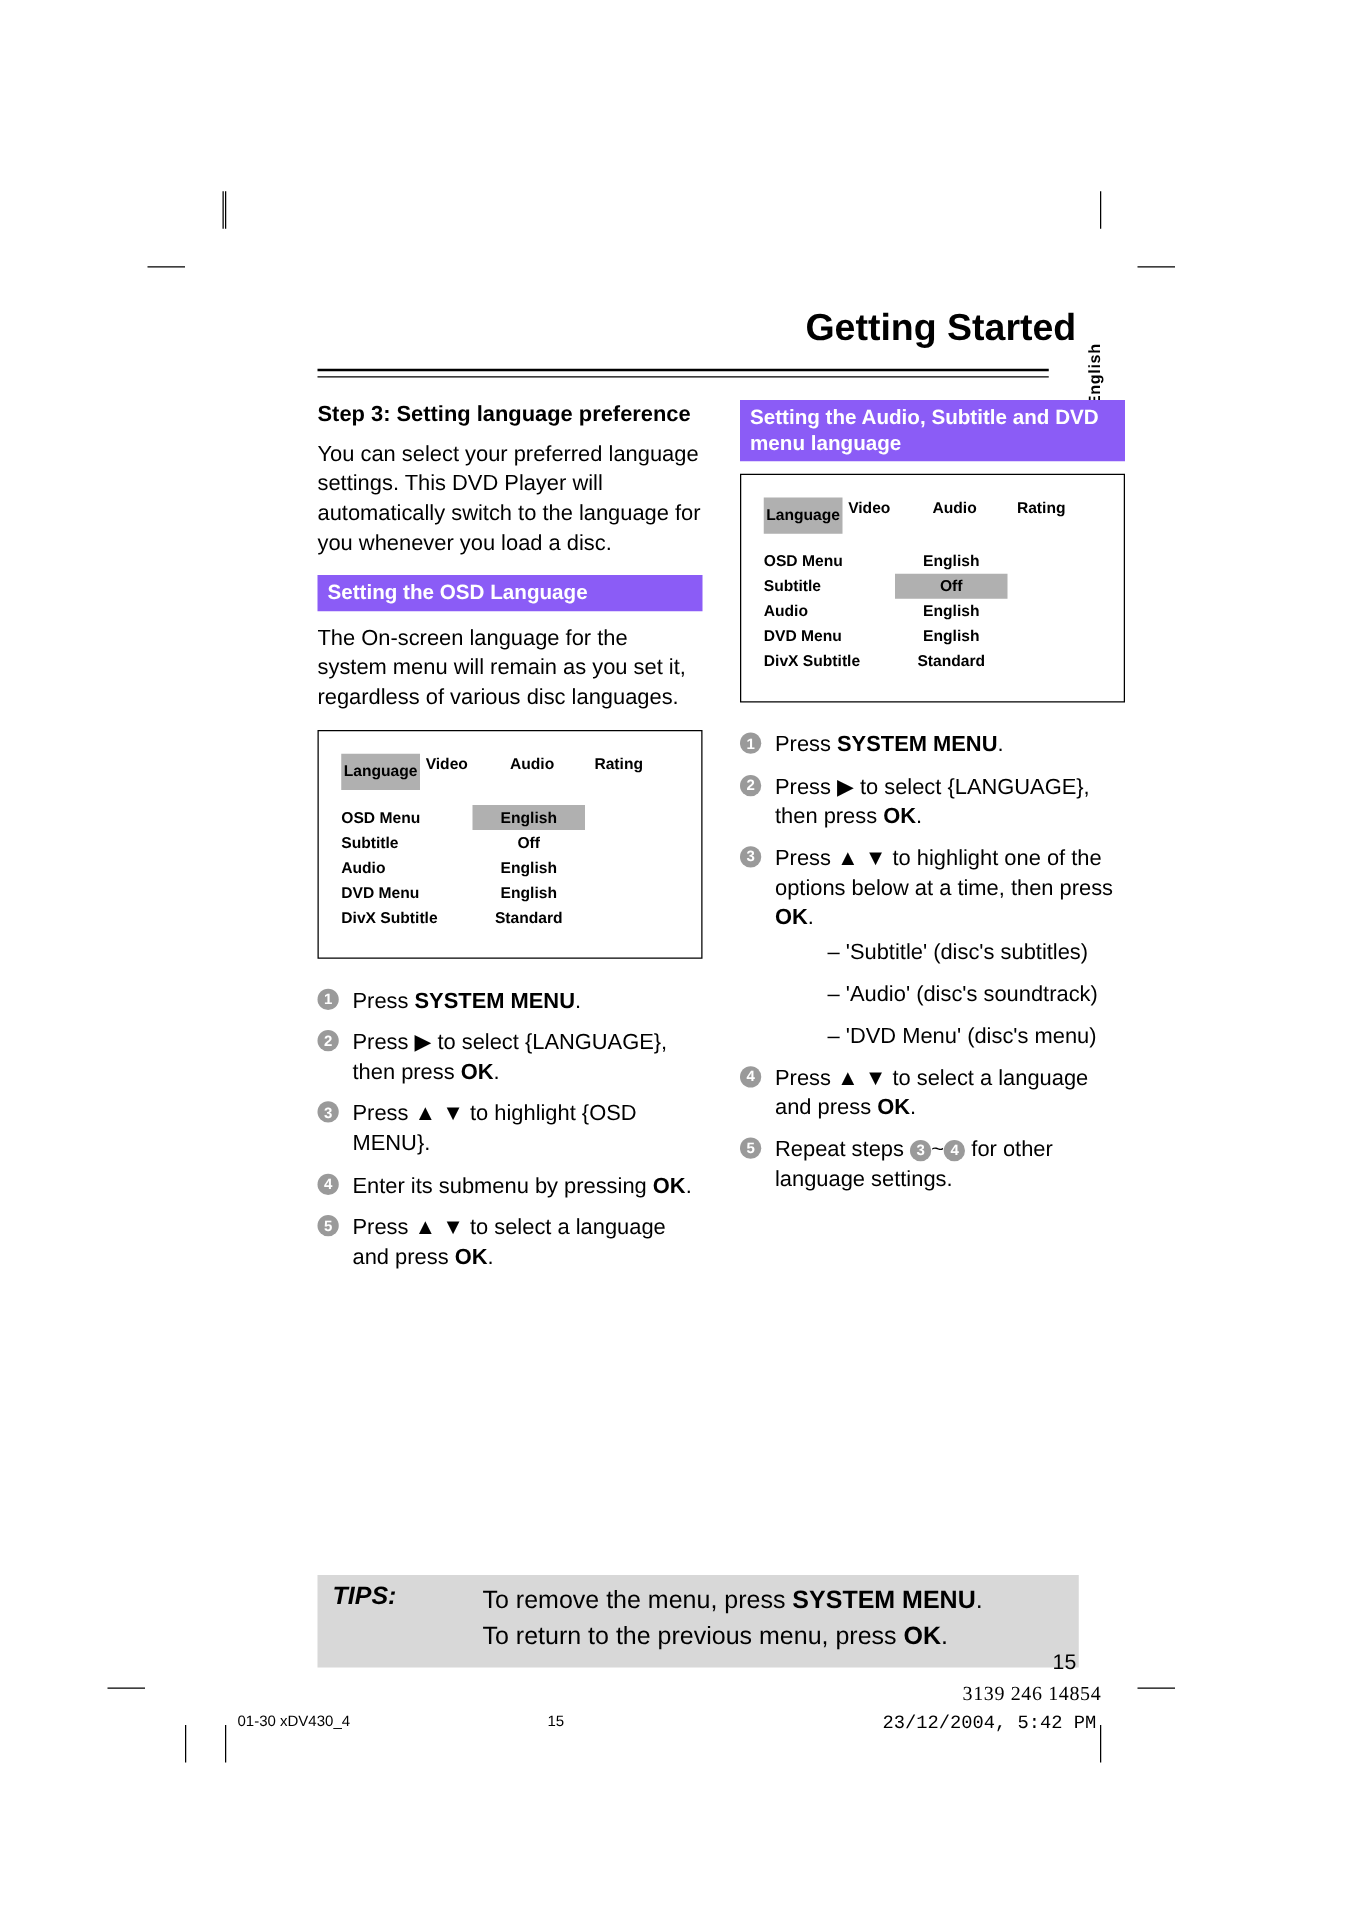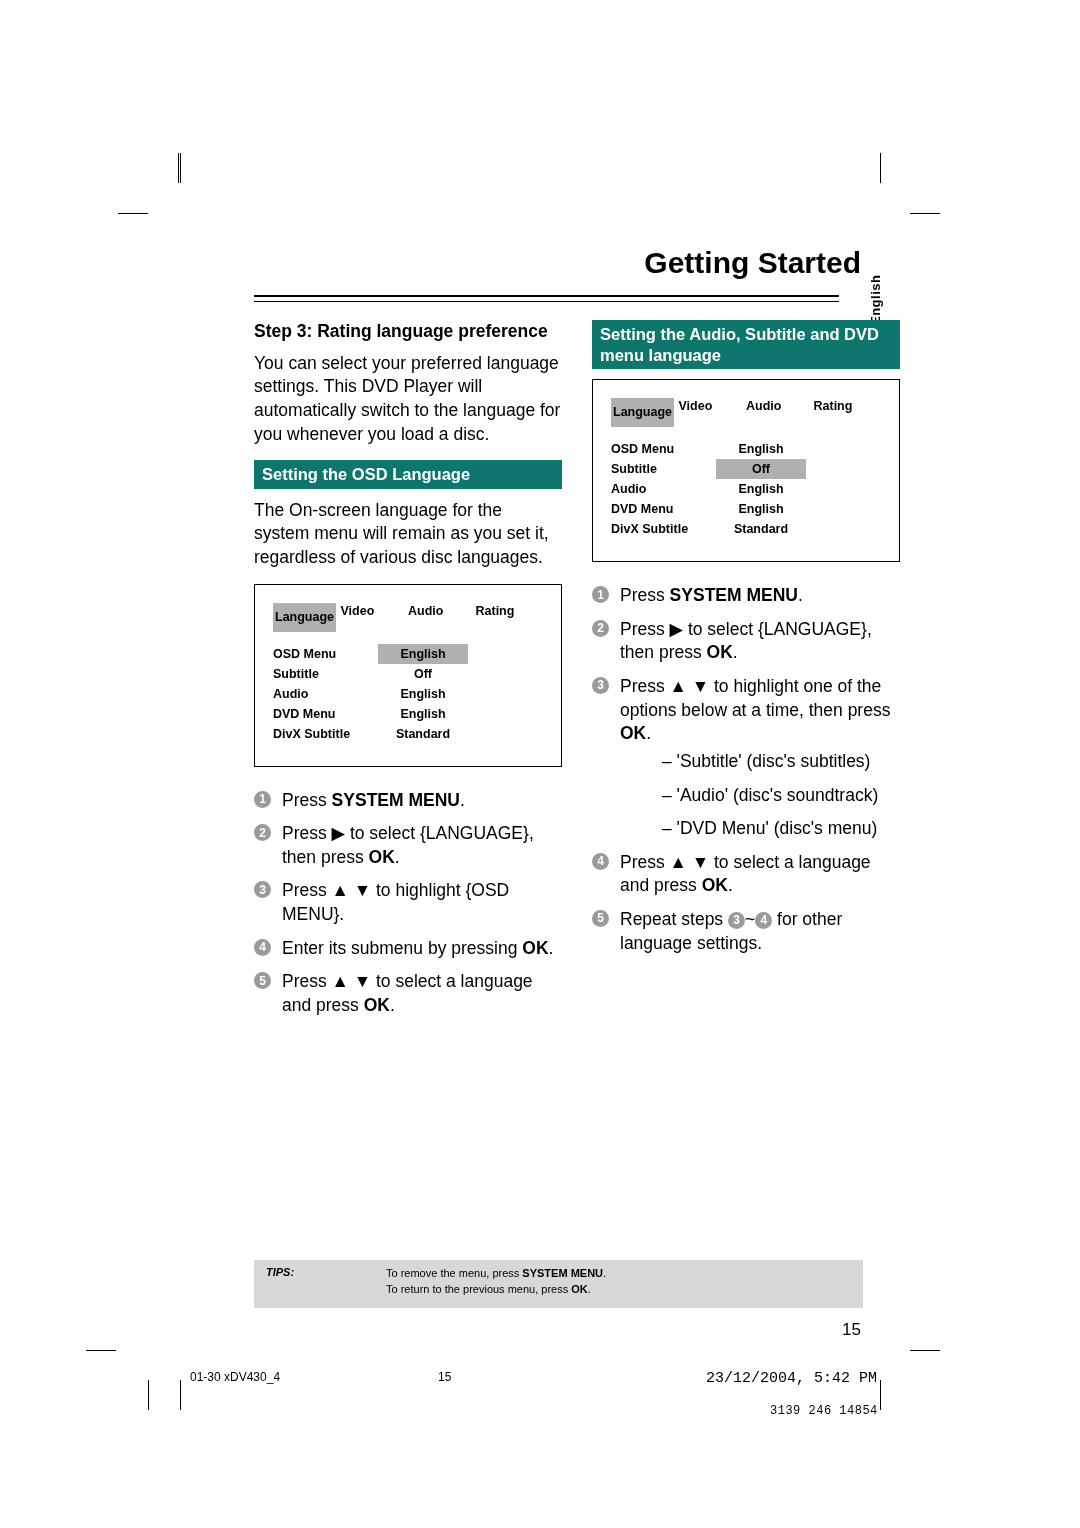--- a/index.html
+++ b/index.html
@@ -46,21 +46,21 @@
     left: 254px;
     top: 320px;
     width: 585px;
     display: flex;
     gap: 30px;
   }
   .col { flex: 1; font-size: 17.5px; line-height: 1.35; }
   .step-head { font-weight: bold; margin-bottom: 8px; }
   .para { margin-bottom: 14px; }
   .band-dark {
-    background: #0f766e;
+    background: #8b5cf6;
     color: #fff;
     font-weight: bold;
     padding: 4px 8px;
     margin-bottom: 10px;
     font-size: 16.5px;
     line-height: 1.25;
   }
   .menubox {
     border: 1.5px solid #000;
     width: 270px;
@@ -126,21 +126,21 @@
   }
   .sublist { margin: 4px 0 0 14px; padding: 0; list-style: none; }
   .sublist li::before { content: "– "; }
   .tips-row {
     position: absolute;
     left: 254px;
     top: 1260px;
     width: 585px;
     background: #d8d8d8;
     padding: 6px 12px 10px 12px;
-    font-size: 11px;
+    font-size: 20px;
     display: flex;
     gap: 50px;
   }
   .tips-row .tips-label { font-style: italic; font-weight: bold; width: 70px; }
   .tips-row .tips-body { flex: 1; line-height: 1.45; }
   .pgnum {
     position: absolute;
     right: 219px;
     top: 1320px;
     font-size: 17px;
@@ -172,23 +172,23 @@
   .foot-right {
     position: absolute;
     left: 706px;
     top: 1370px;
     font-size: 15px;
     font-family: Liberation Mono, monospace;
   }
   .serial {
     position: absolute;
     left: 770px;
-    top: 1404px;
-    font-size: 12px;
-    font-family: Liberation Mono, monospace;
+    top: 1347px;
+    font-size: 16px;
+    font-family: Liberation Serif, serif;
     letter-spacing: 0.5px;
   }
 </style>
 </head>
 <body>
 
 <div class="page">
 
   <div class="cropmark" style="left:148px; top:183px;">
     <div class="h" style="left:-30px; top:30px;"></div>
@@ -218,21 +218,21 @@
   </div>
 
   <div class="title">Getting Started</div>
   <div class="rule"></div>
 
   <div class="lang-tab">English</div>
 
   <div class="cols">
 
     <div class="col">
-      <div class="step-head">Step 3:  Rating language preference</div>
+      <div class="step-head">Step 3:  Setting language preference</div>
       <div class="para">You can select your preferred language settings. This DVD Player will automatically switch to the language for you whenever you load a disc.</div>
       <div class="band-dark">Setting the OSD Language</div>
       <div class="para">The On-screen language for the system menu will remain as you set it, regardless of various disc languages.</div>
 
       <div class="menubox">
         <div class="menubox-row-head" id="left-head">
             <div class="cell"><span class="lang-hd">Language</span></div>
             <div class="cell">Video</div>
             <div class="cell">Audio</div>
             <div class="cell">Rating</div>

